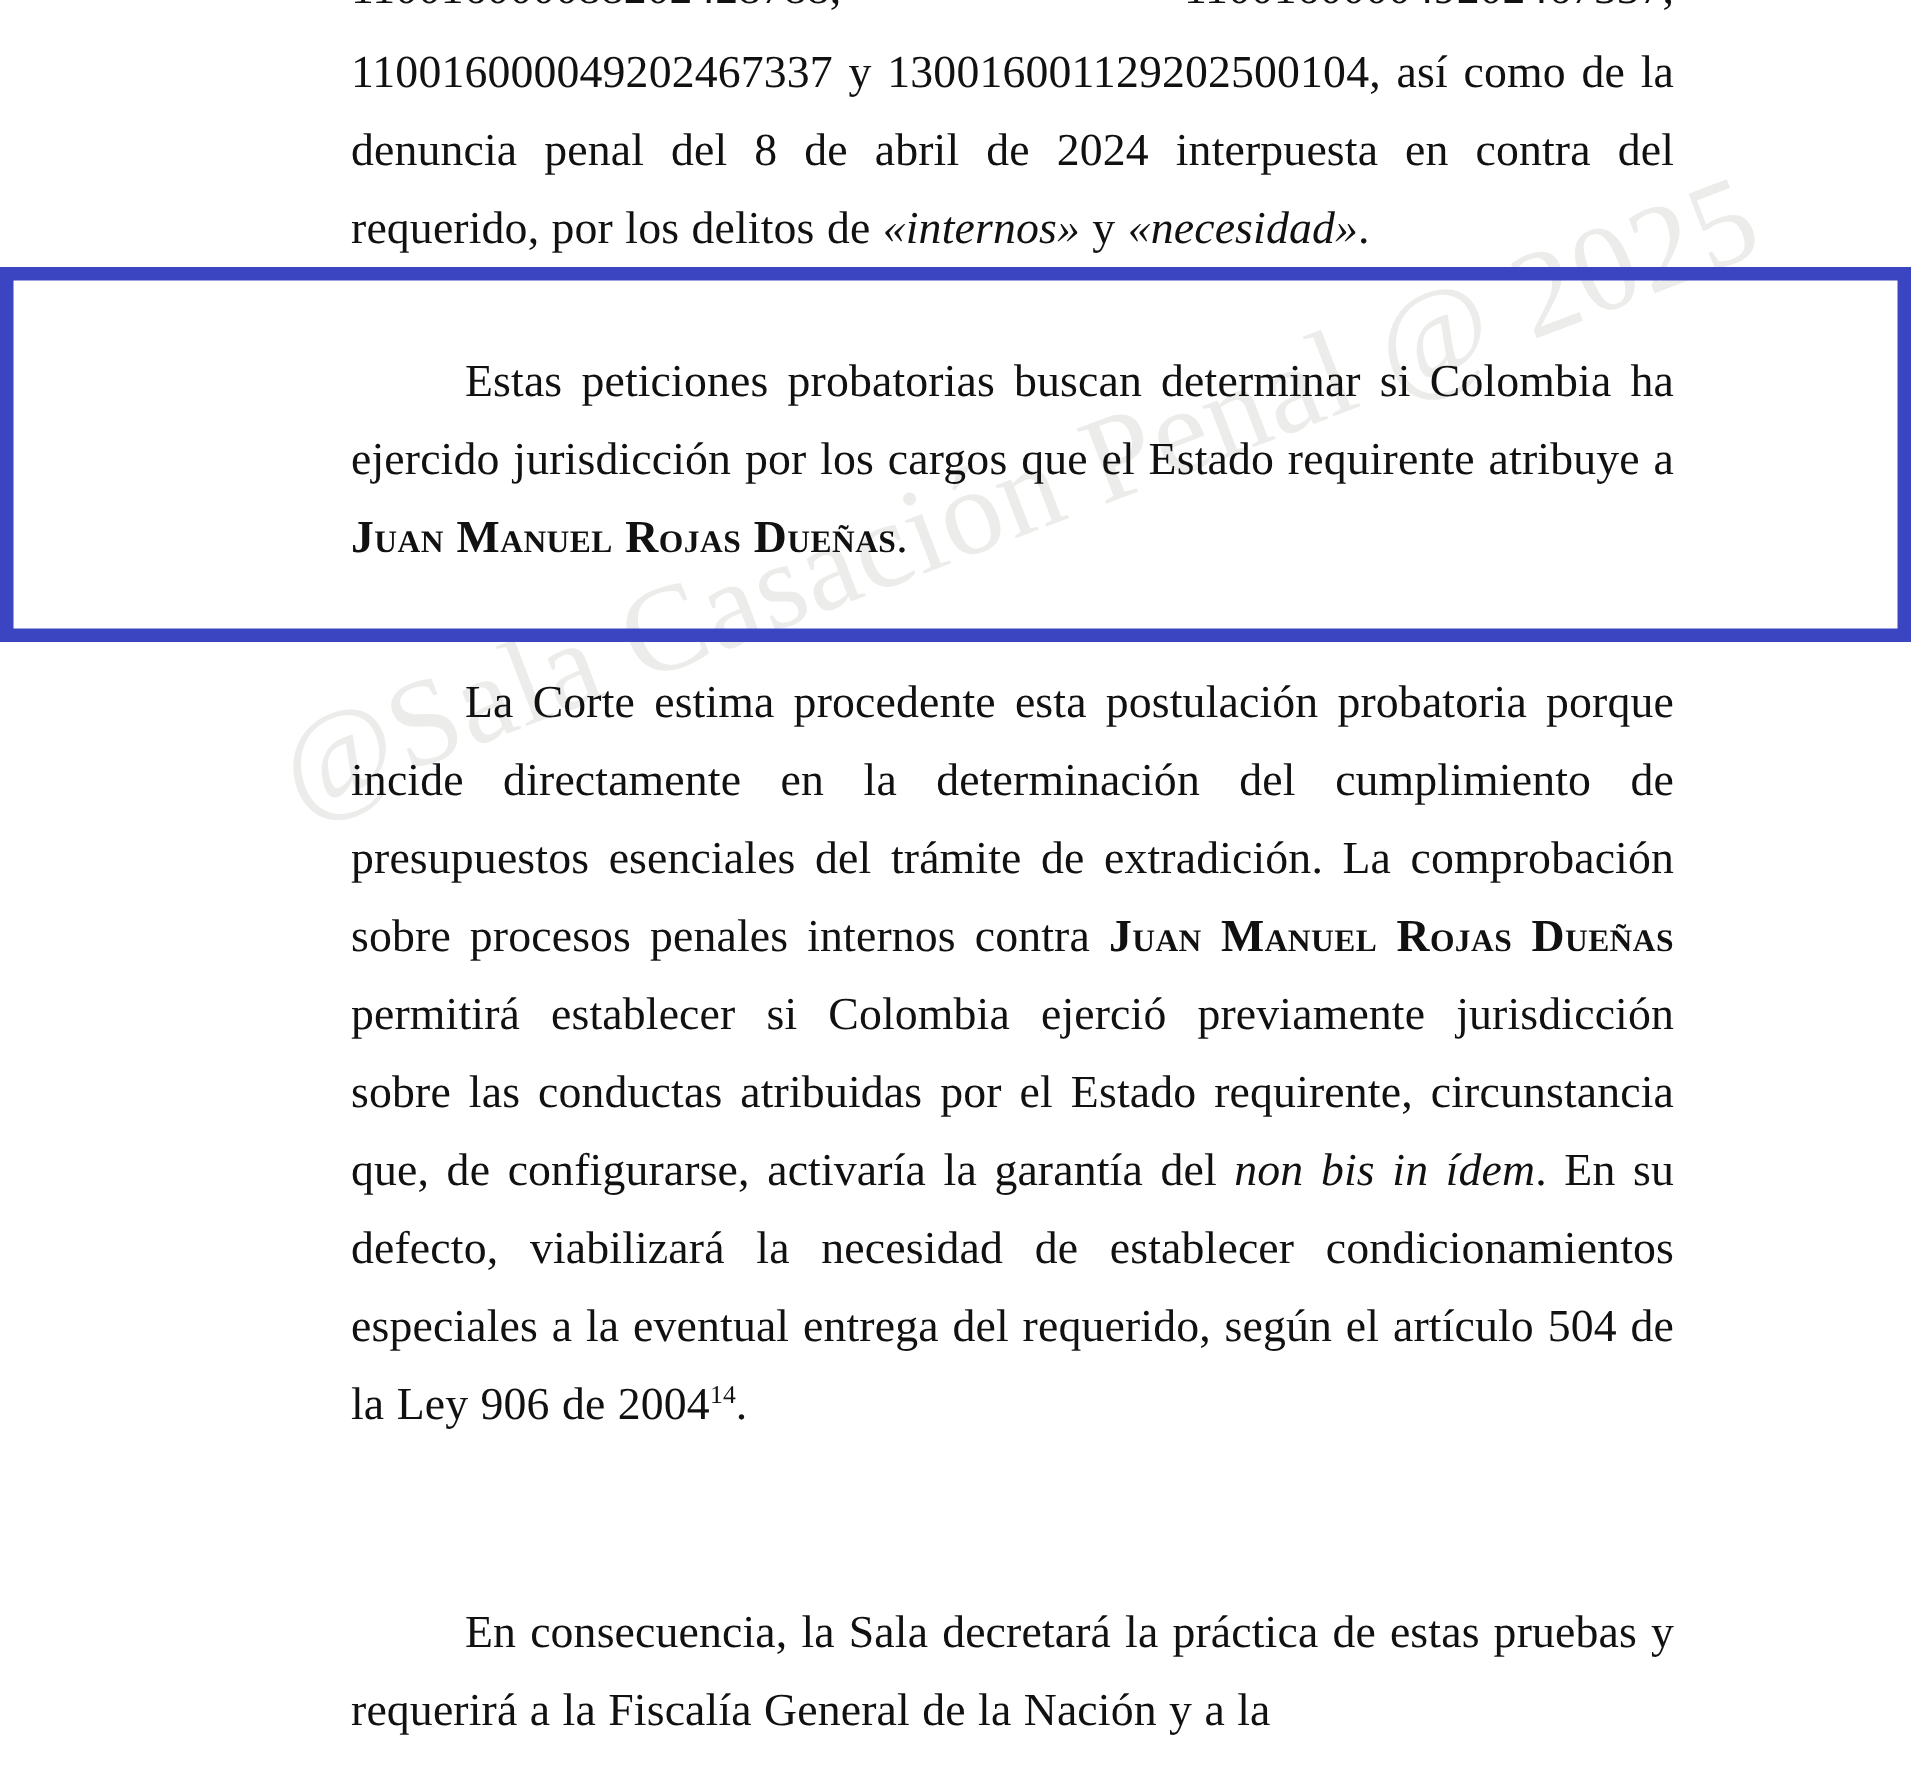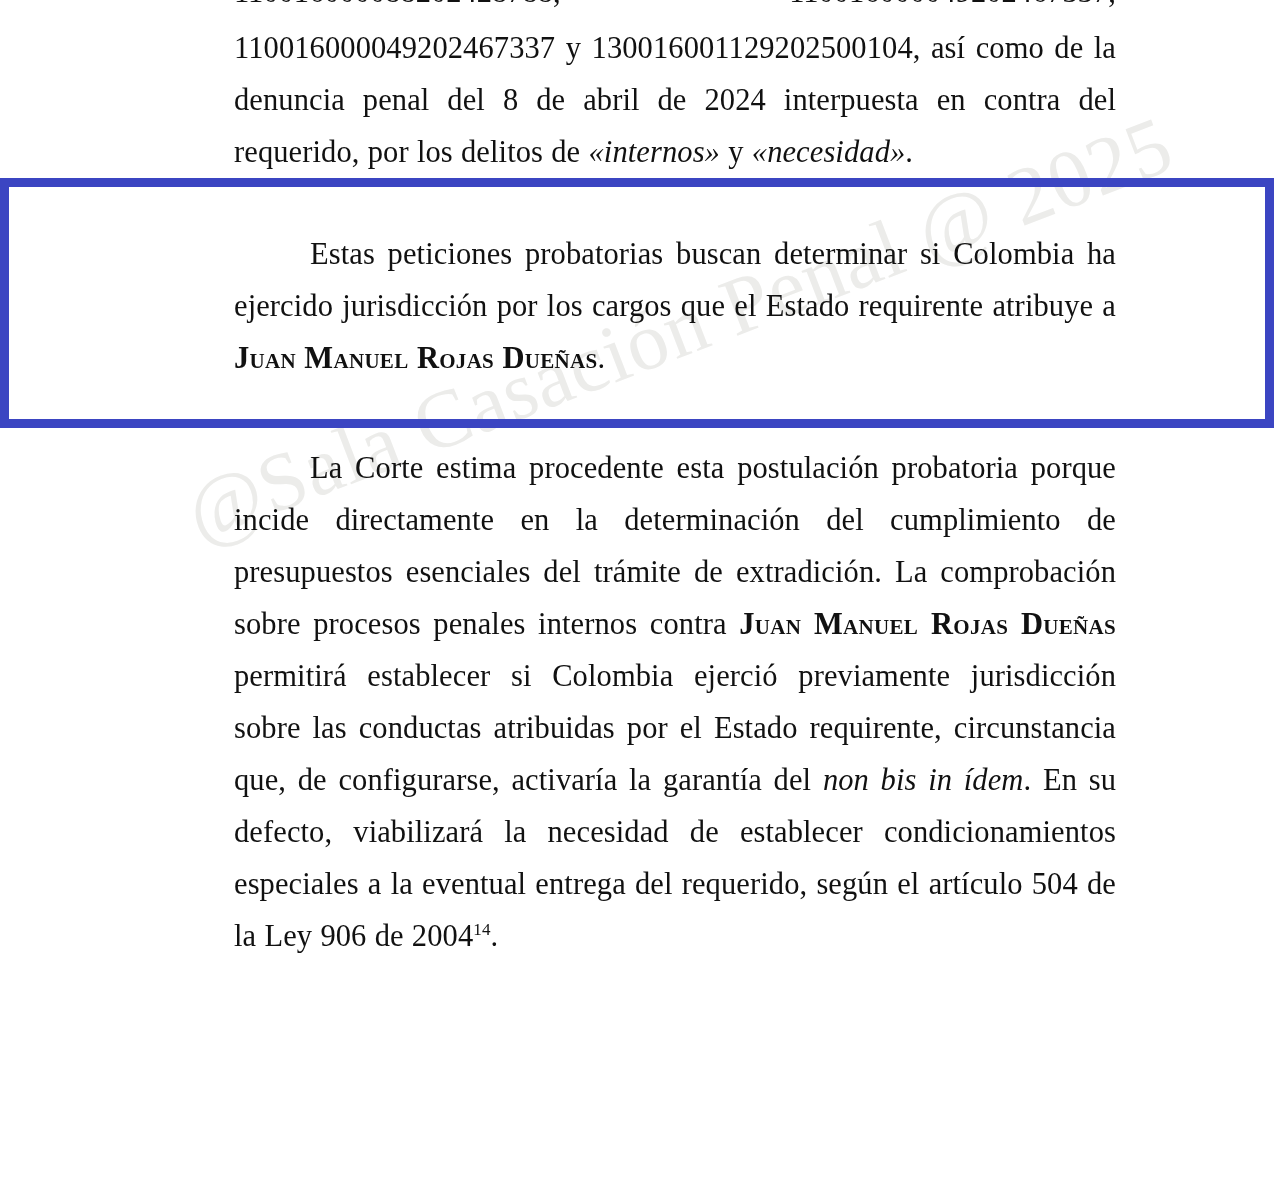--- a/index.html
+++ b/index.html
@@ -134,14 +134,17 @@
   <div id="highlight-box"></div>
 
   <div class="col" id="block-hl">
     <p class="para indent"><span>Estas peticiones probatorias buscan determinar si Colombia ha ejercido jurisdicción por los cargos que el Estado requirente atribuye a </span><span class="smallcaps">Juan Manuel Rojas Dueñas</span><span>.</span></p>
   </div>
 
   <div class="col" id="block-mid">
     <p class="para indent"><span>La Corte estima procedente esta postulación probatoria porque incide directamente en la determinación del cumplimiento de presupuestos esenciales del trámite de extradición. La comprobación sobre procesos penales internos contra </span><span class="smallcaps">Juan Manuel Rojas Dueñas</span><span> permitirá establecer si Colombia ejerció previamente jurisdicción sobre las conductas atribuidas por el Estado requirente, circunstancia que, de configurarse, activaría la garantía del </span><span class="ital">non bis in ídem</span><span>. En su defecto, viabilizará la necesidad de establecer condicionamientos especiales a la eventual entrega del requerido, según el artículo 504 de la Ley 906 de 2004</span><sup class="fn">14</sup><span>.</span></p>
   </div>
 
+  <div class="col" id="block-last">
+    <p class="para indent"><span>En consecuencia, la Sala decretará la práctica de estas pruebas y requerirá a la Fiscalía General de la Nación y a la</span></p>
+  </div>
 
 </div>
 
 </body></html>

